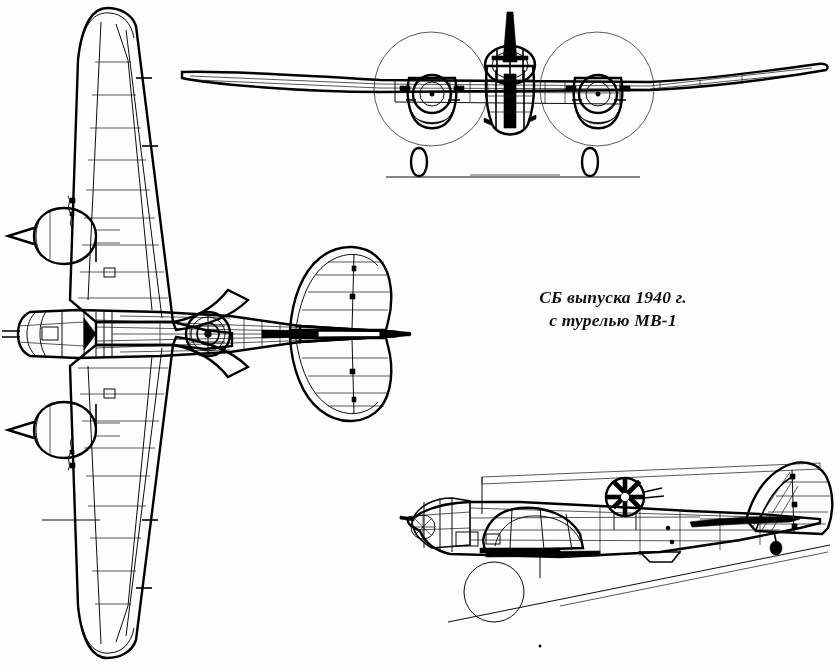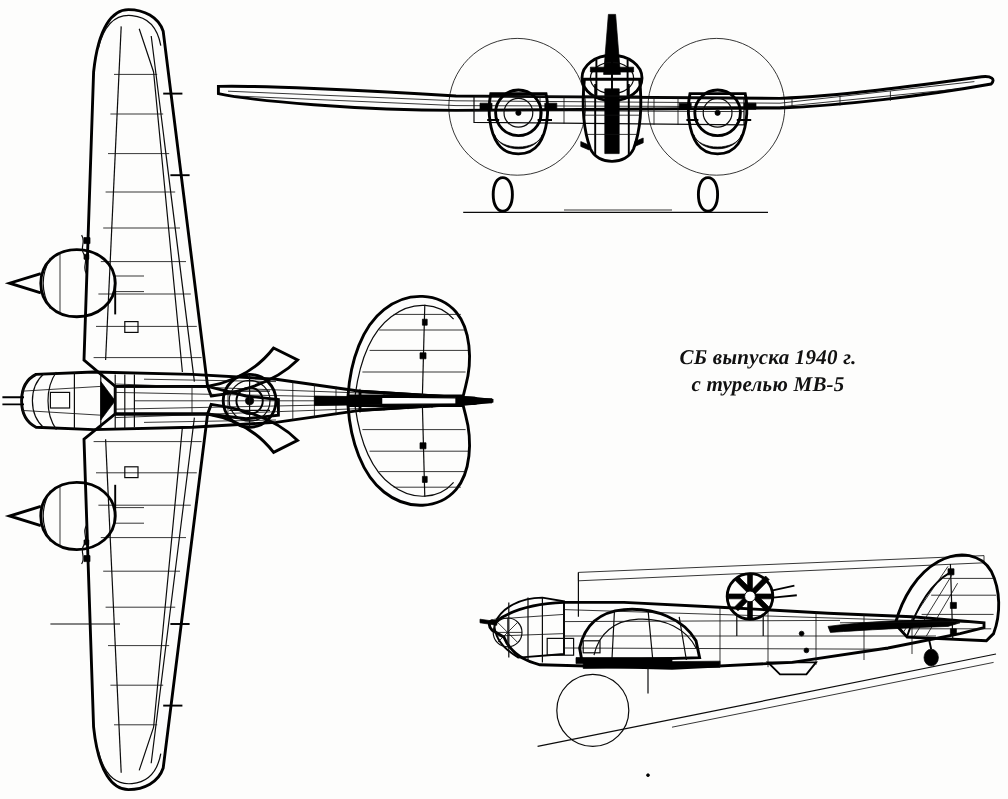--- a/index.html
+++ b/index.html
@@ -28,21 +28,21 @@
   .ln   { fill: none; stroke: #0b0b0b; stroke-width: 1; }
   .ln-t { fill: none; stroke: #111111; stroke-width: 0.7; }
   .ln-h { fill: none; stroke: #000000; stroke-width: 2.4; }
   .ln-m { fill: none; stroke: #000000; stroke-width: 1.6; }
   .sld  { fill: #000000; stroke: #000000; stroke-width: 0.6; }
   .wht  { fill: #ffffff; stroke: #000000; stroke-width: 1.1; }
   .wht-t{ fill: #ffffff; stroke: #000000; stroke-width: 0.8; }
 
   #caption {
     position: absolute;
-    left: 525px;
+    left: 498px;
     top: 286px;
     width: 230px;
     text-align: center;
     font-family: "Liberation Serif", serif;
     font-weight: bold;
     font-style: italic;
     font-size: 17.5px;
     line-height: 23px;
     color: #111111;
     letter-spacing: 0.2px;
@@ -310,16 +310,16 @@
 
       <path class="ln" d="M448,622 L830,545"></path>
       <path class="ln-t" d="M560,606 L828,552"></path>
       <circle class="sld" cx="540" cy="646" r="1.2"></circle>
     </g>
 
   </svg>
 
   <div id="caption">
     <span class="cap-line">СБ выпуска 1940 г.</span>
-    <span class="cap-line">с турелью МВ-5</span>
+    <span class="cap-line">с турелью МВ-1</span>
   </div>
 
 </div>
 
 </body></html>

